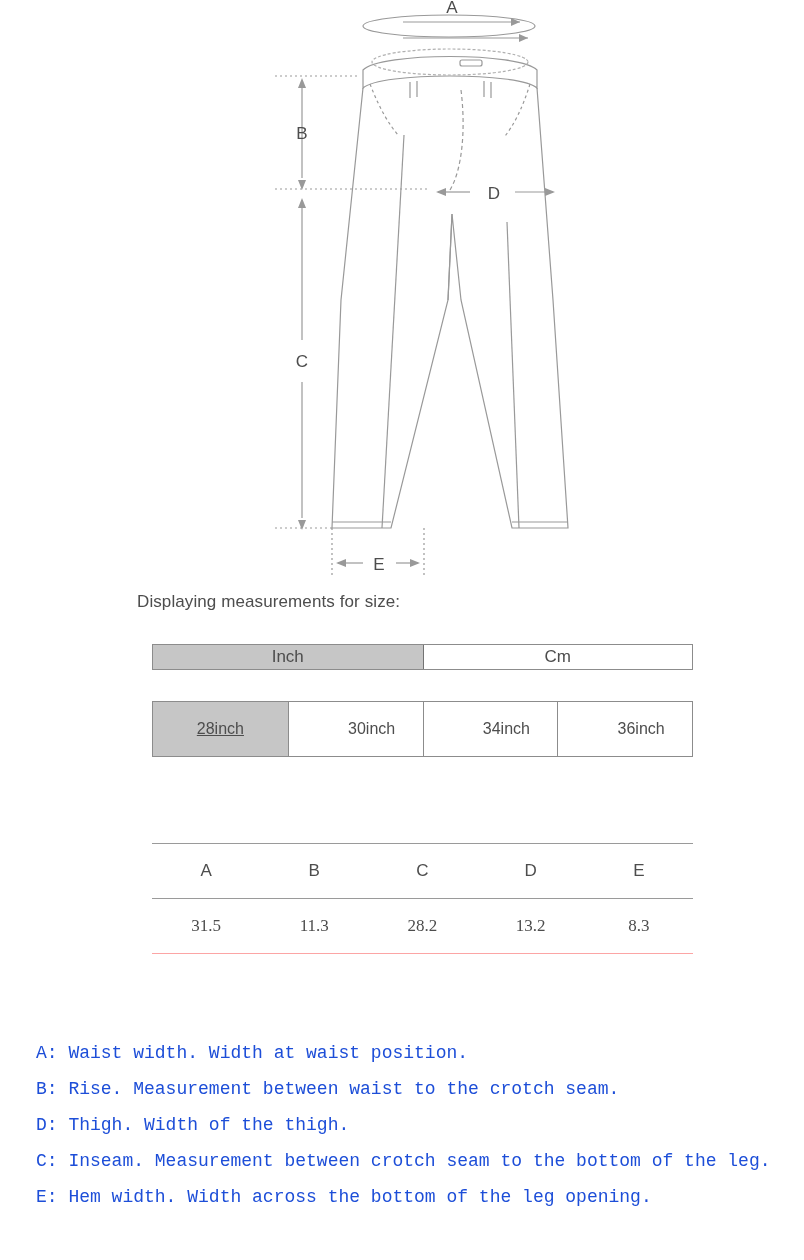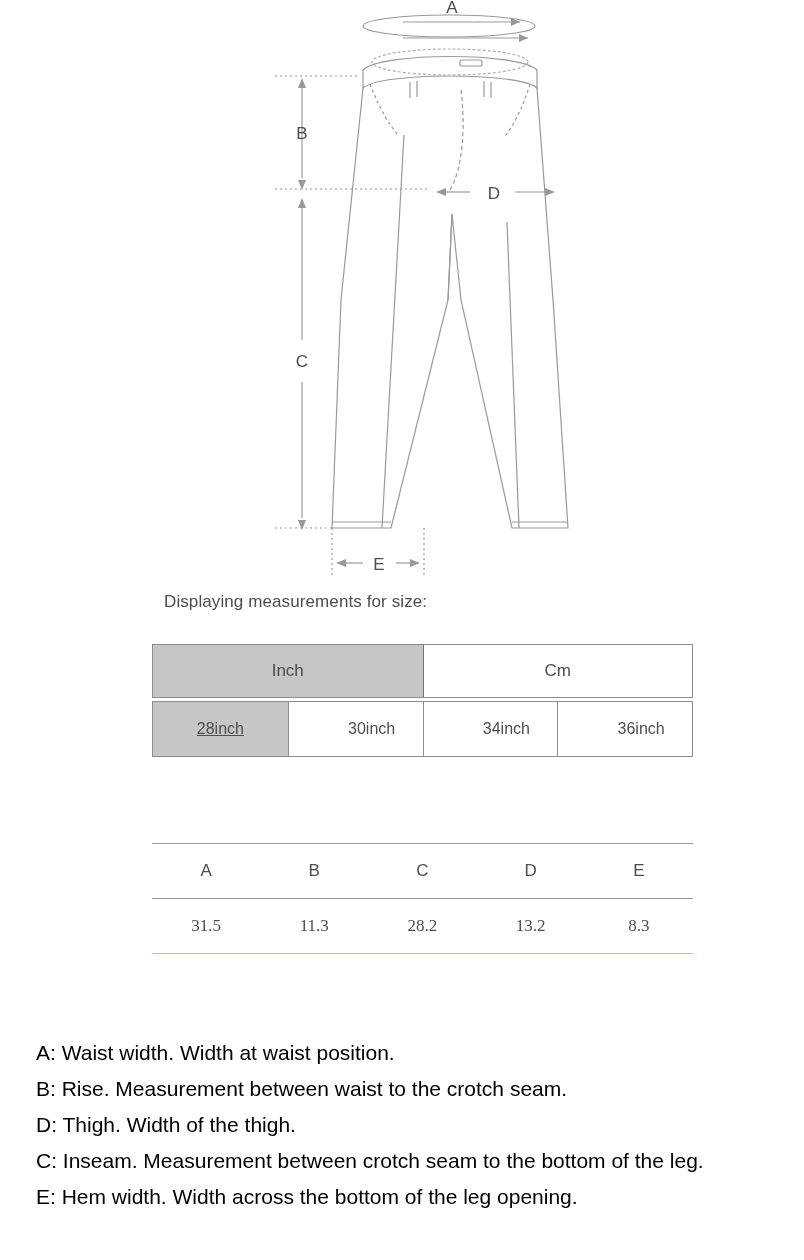--- a/index.html
+++ b/index.html
@@ -29,34 +29,34 @@
     width: 804px;
     height: 585px;
   }
   .diagram-wrap svg {
     display: block;
   }
 
   
   .caption {
     position: absolute;
-    left: 164px;
+    left: 137px;
     top: 592px;
     font-size: 17px;
     color: #4d4d4d;
     letter-spacing: 0.1px;
   }
 
   
   .unit-toggle {
     position: absolute;
     left: 152px;
     top: 644px;
     width: 541px;
-    height: 54px;
+    height: 26px;
     display: flex;
     border: 1px solid #8c8c8c;
     box-sizing: border-box;
   }
   .unit-toggle .unit {
     flex: 1 1 50%;
     display: flex;
     align-items: center;
     justify-content: center;
     font-size: 17px;
@@ -126,23 +126,24 @@
     border-bottom: 1px solid #fca5a5;
     font-family: Liberation Serif, serif;
   }
 
   
   .legend {
     position: absolute;
     left: 36px;
     top: 1035px;
     width: 740px;
-    font-size: 21px;
+    font-size: 18px;
     line-height: 36px;
-    color: #000000;
+    color: #1d4ed8;
+    font-family: Liberation Mono, monospace;
   }
   .legend div {
     white-space: normal;
   }
 </style>
 </head>
 <body>
 
 <div class="page">
 

